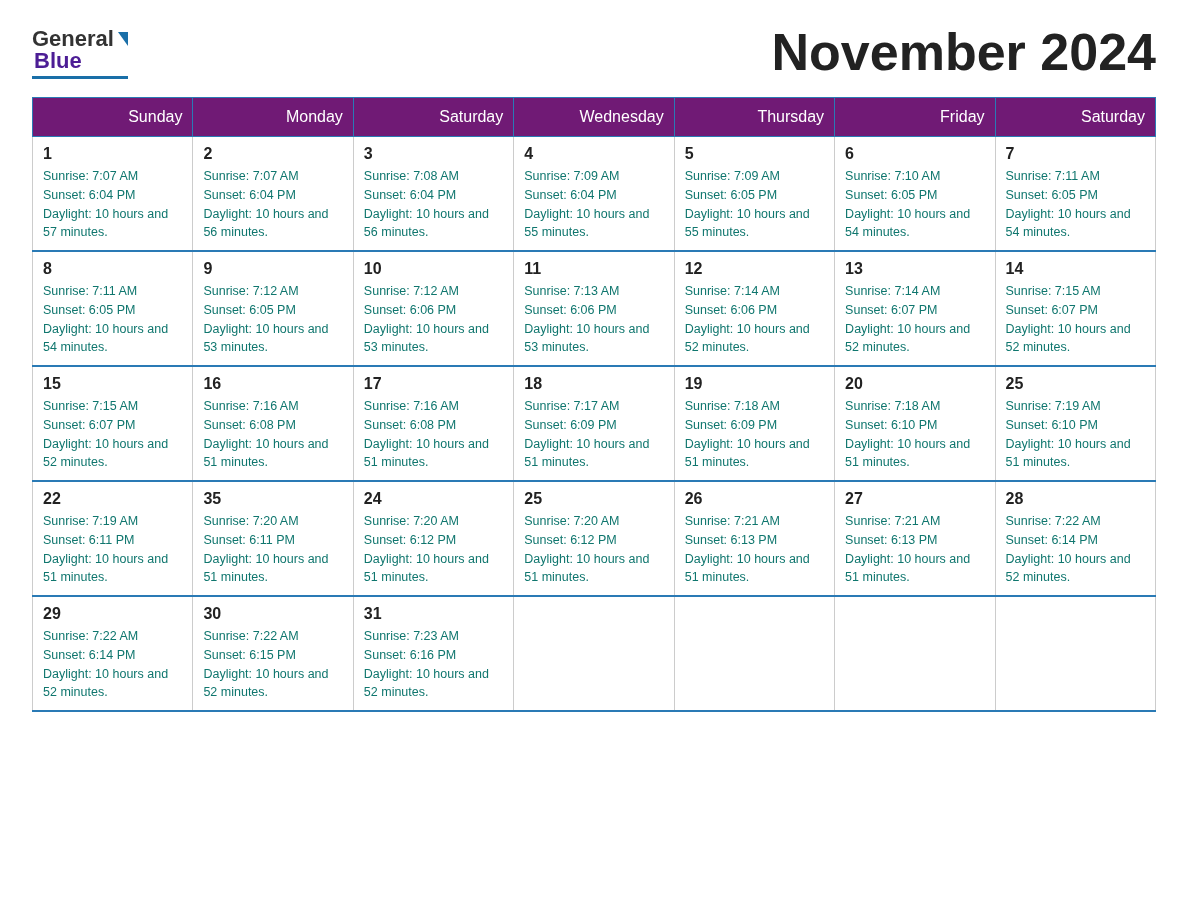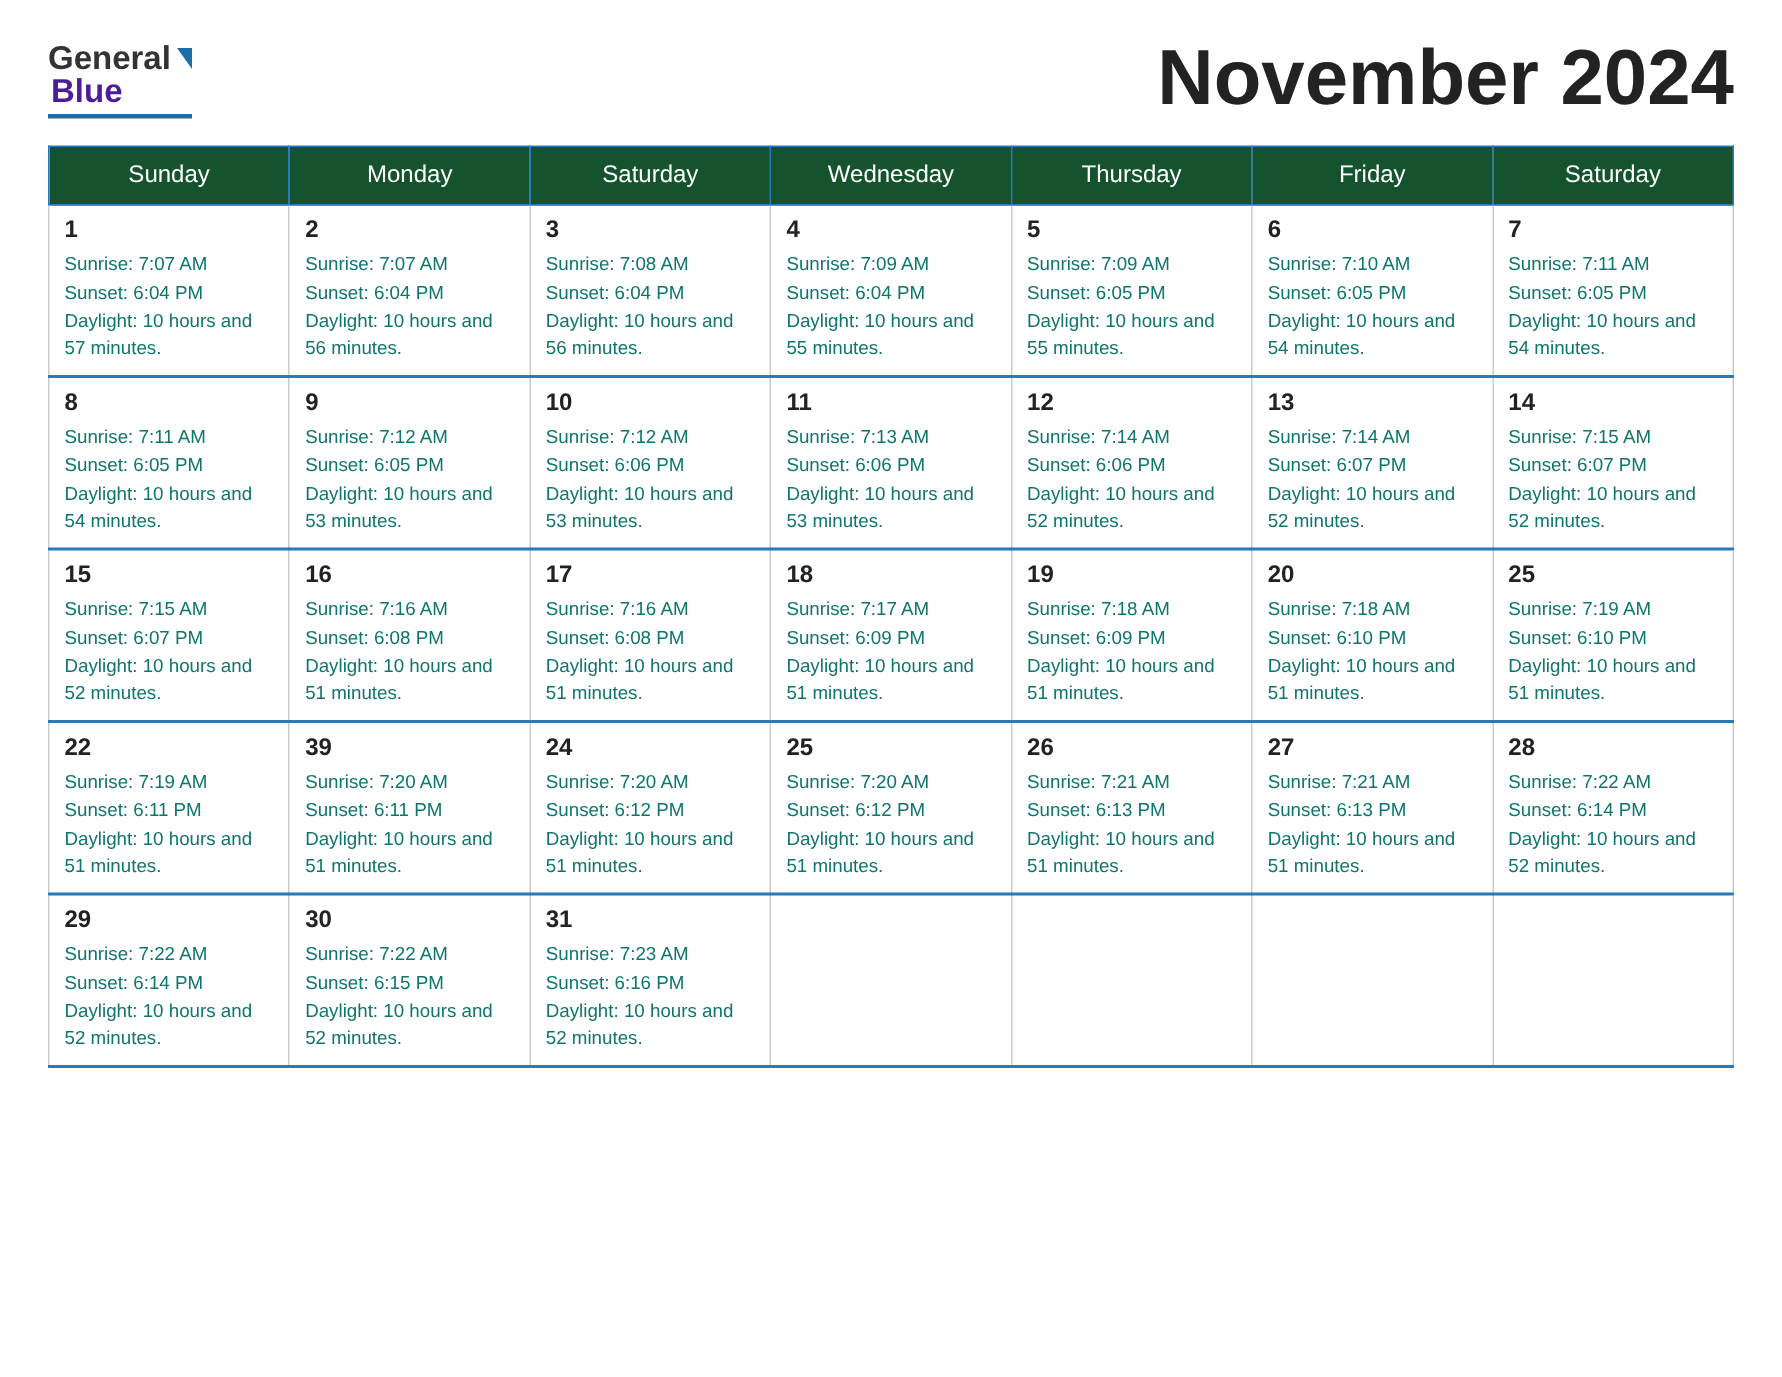--- a/index.html
+++ b/index.html
@@ -57,26 +57,26 @@
       font-size: 20px;
       color: #444;
       margin-top: 4px;
     }
     table {
       width: 100%;
       border-collapse: collapse;
       margin-top: 16px;
     }
     thead tr th {
-      background-color: #14532d;
+      background-color: #701a75;
       color: #fff;
       padding: 10px 10px;
       font-size: 16px;
       font-weight: normal;
-      text-align: center;
+      text-align: right;
       border: 1px solid #2a7ab5;
     }
     tbody tr td {
       vertical-align: top;
       padding: 8px 10px;
       border: 1px solid #ccc;
       font-size: 13px;
       color: #333;
       width: 14.28%;
       min-height: 90px;
@@ -218,21 +218,21 @@
           <div class="day-num">25</div>
           <div class="day-info">Sunrise: 7:19 AM<br>Sunset: 6:10 PM<br>Daylight: 10 hours and 51 minutes.</div>
         </td>
       </tr>
       <tr>
         <td>
           <div class="day-num">22</div>
           <div class="day-info">Sunrise: 7:19 AM<br>Sunset: 6:11 PM<br>Daylight: 10 hours and 51 minutes.</div>
         </td>
         <td>
-          <div class="day-num">39</div>
+          <div class="day-num">35</div>
           <div class="day-info">Sunrise: 7:20 AM<br>Sunset: 6:11 PM<br>Daylight: 10 hours and 51 minutes.</div>
         </td>
         <td>
           <div class="day-num">24</div>
           <div class="day-info">Sunrise: 7:20 AM<br>Sunset: 6:12 PM<br>Daylight: 10 hours and 51 minutes.</div>
         </td>
         <td>
           <div class="day-num">25</div>
           <div class="day-info">Sunrise: 7:20 AM<br>Sunset: 6:12 PM<br>Daylight: 10 hours and 51 minutes.</div>
         </td>

